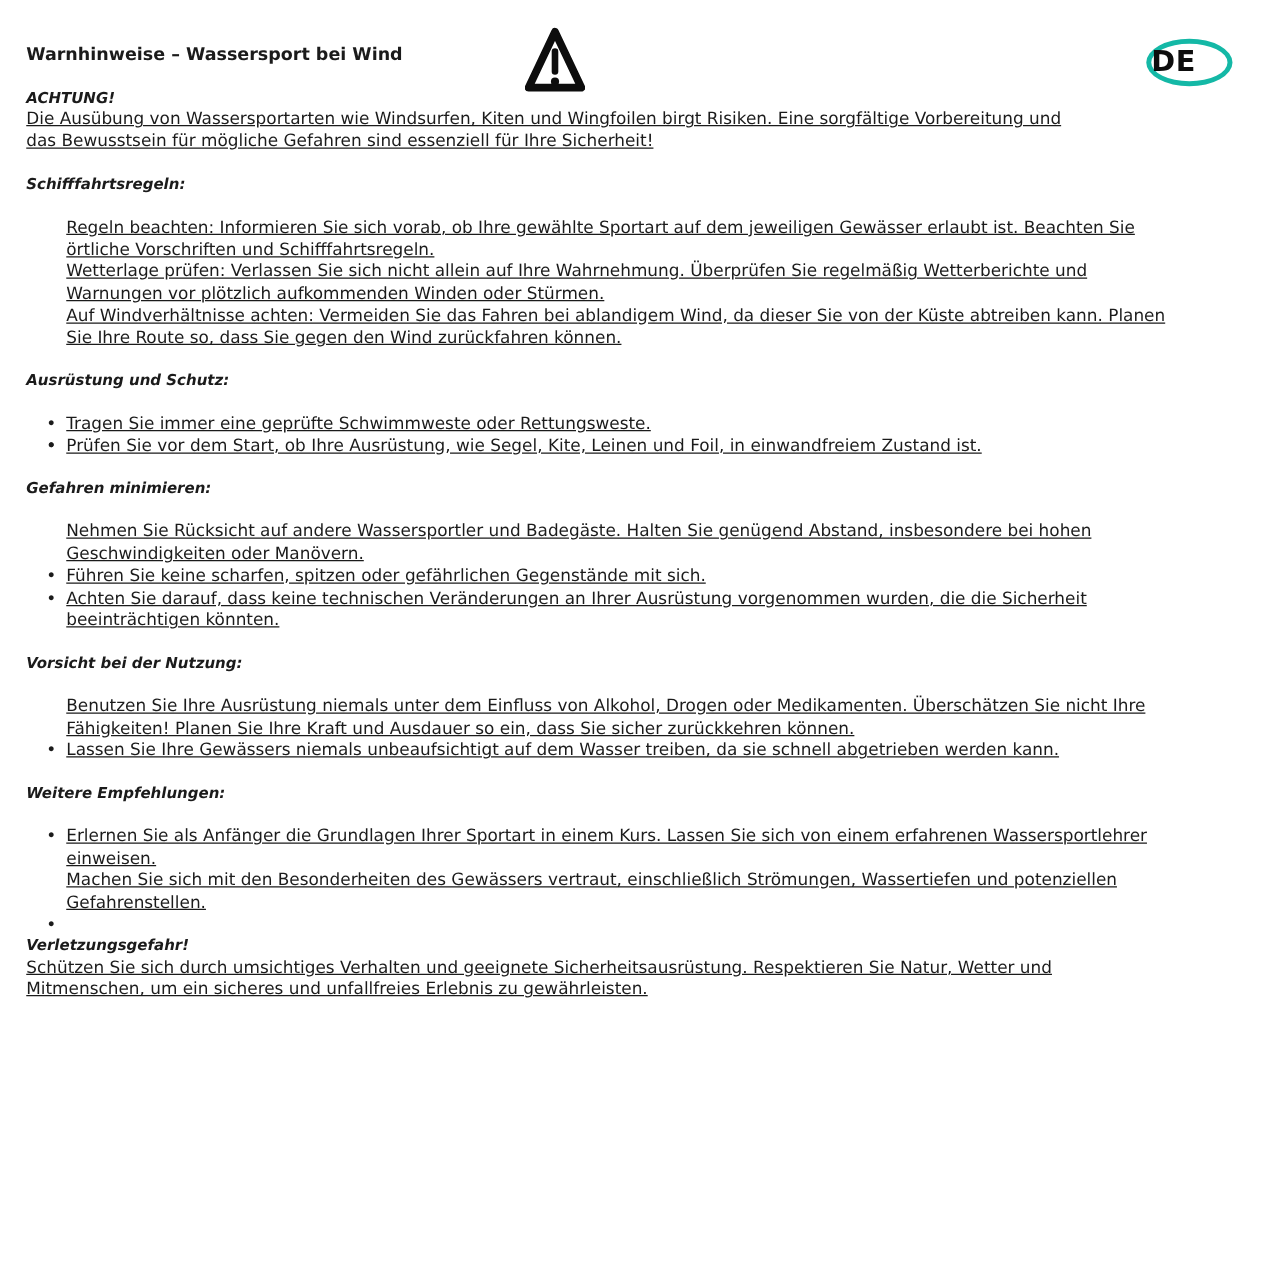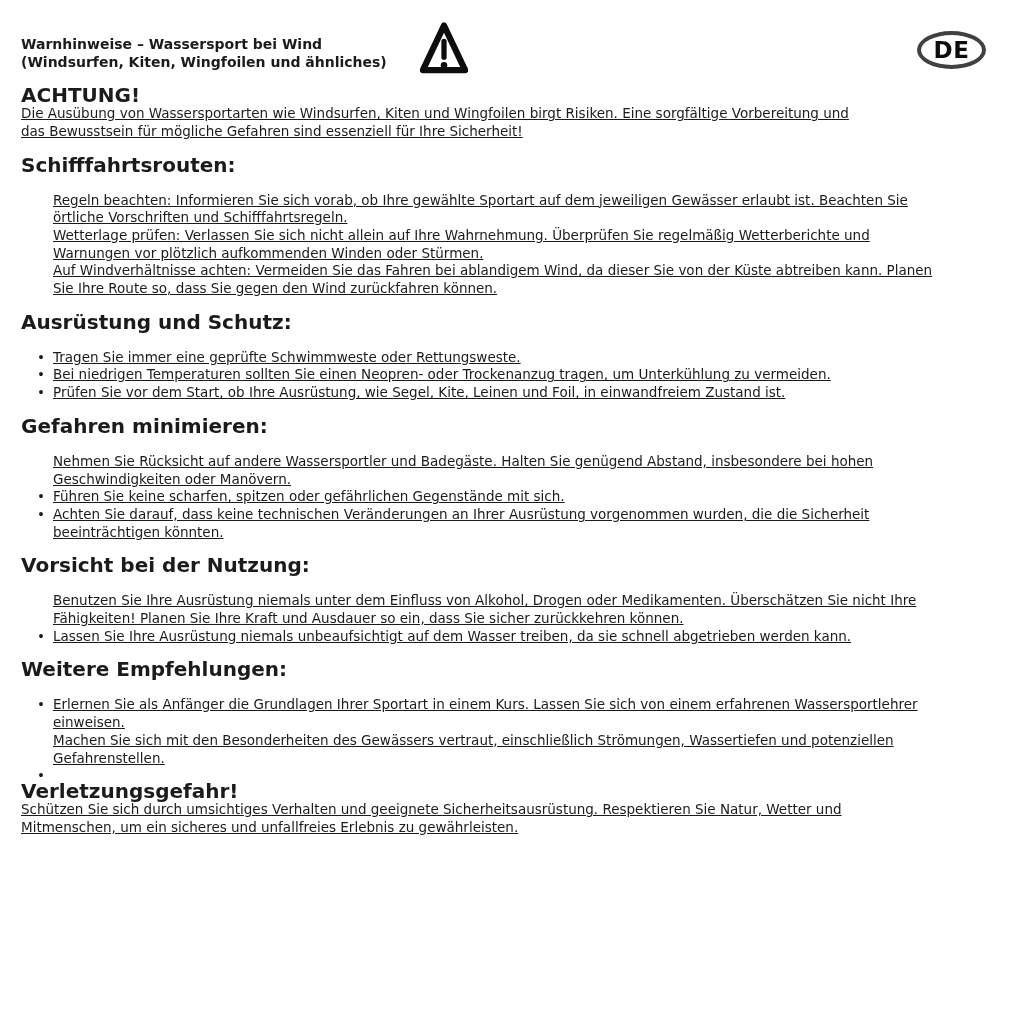--- a/index.html
+++ b/index.html
@@ -22,23 +22,24 @@
   .title-line {
     font-weight: bold;
     font-size: 14px;
     line-height: 17.7px;
     white-space: pre;
   }
 
   .section { margin-bottom: 16px; }
   .section-heading {
     font-weight: bold;
-    font-size: 20px;
+    font-size: 12px;
     line-height: 17.7px;
     white-space: pre;
+    font-style: italic;
   }
   .section-heading.gap { margin-bottom: 17.3px; }
 
   .para {
     position: relative;
     white-space: pre;
     line-height: 17.7px;
     text-decoration: underline;
   }
   .para.indent, .para.bullet { padding-left: 19px; margin-left: 13px; }
@@ -54,74 +55,73 @@
     left: 420px; top: 20px;
     width: 48px; height: 57px;
   }
 
   
   .lang-badge {
     position: absolute;
     left: 917px; top: 31px;
     box-sizing: border-box;
     width: 69px; height: 38px;
-    border: 4px solid #404040;
+    border: 4px solid #14b8a6;
     border-radius: 50%;
-    display: flex; align-items: center; justify-content: center;
+    display: flex; align-items: center; 
     font-weight: bold;
     font-size: 23px;
     letter-spacing: 0.5px;
     color: #0d0d0d;
     padding-bottom: 1px;
   }
 </style>
 </head>
 <body>
 
 <div class="page">
 
   <div class="doc">
     <div class="title-block">
       <div class="title-line">Warnhinweise – Wassersport bei Wind</div>
-      <div class="title-line">(Windsurfen, Kiten, Wingfoilen und ähnliches)</div>
     </div>
     <div id="sections-root">
         <div class="section">
           <div class="section-heading">ACHTUNG!</div>
           <div class="para"><span>Die Ausübung von Wassersportarten wie Windsurfen, Kiten und Wingfoilen birgt Risiken. Eine sorgfältige Vorbereitung und
 das Bewusstsein für mögliche Gefahren sind essenziell für Ihre Sicherheit!</span></div>
         </div>
         <div class="section">
-          <div class="section-heading gap">Schifffahrtsrouten:</div>
+          <div class="section-heading gap">Schifffahrtsregeln:</div>
           <div class="para indent"><span>Regeln beachten: Informieren Sie sich vorab, ob Ihre gewählte Sportart auf dem jeweiligen Gewässer erlaubt ist. Beachten Sie
 örtliche Vorschriften und Schifffahrtsregeln.</span></div>
           <div class="para indent"><span>Wetterlage prüfen: Verlassen Sie sich nicht allein auf Ihre Wahrnehmung. Überprüfen Sie regelmäßig Wetterberichte und
 Warnungen vor plötzlich aufkommenden Winden oder Stürmen.</span></div>
           <div class="para indent"><span>Auf Windverhältnisse achten: Vermeiden Sie das Fahren bei ablandigem Wind, da dieser Sie von der Küste abtreiben kann. Planen
 Sie Ihre Route so, dass Sie gegen den Wind zurückfahren können.</span></div>
         </div>
         <div class="section">
           <div class="section-heading gap">Ausrüstung und Schutz:</div>
           <div class="para bullet"><span class="bullet-marker">•</span><span>Tragen Sie immer eine geprüfte Schwimmweste oder Rettungsweste.</span></div>
-          <div class="para bullet"><span class="bullet-marker">•</span><span>Bei niedrigen Temperaturen sollten Sie einen Neopren- oder Trockenanzug tragen, um Unterkühlung zu vermeiden.</span></div>
+          <div class="para bullet"><span class="bullet-marker">•</span></div>
           <div class="para bullet"><span class="bullet-marker">•</span><span>Prüfen Sie vor dem Start, ob Ihre Ausrüstung, wie Segel, Kite, Leinen und Foil, in einwandfreiem Zustand ist.</span></div>
         </div>
         <div class="section">
           <div class="section-heading gap">Gefahren minimieren:</div>
           <div class="para indent"><span>Nehmen Sie Rücksicht auf andere Wassersportler und Badegäste. Halten Sie genügend Abstand, insbesondere bei hohen
 Geschwindigkeiten oder Manövern.</span></div>
           <div class="para bullet"><span class="bullet-marker">•</span><span>Führen Sie keine scharfen, spitzen oder gefährlichen Gegenstände mit sich.</span></div>
           <div class="para bullet"><span class="bullet-marker">•</span><span>Achten Sie darauf, dass keine technischen Veränderungen an Ihrer Ausrüstung vorgenommen wurden, die die Sicherheit
 beeinträchtigen könnten.</span></div>
         </div>
         <div class="section">
           <div class="section-heading gap">Vorsicht bei der Nutzung:</div>
           <div class="para indent"><span>Benutzen Sie Ihre Ausrüstung niemals unter dem Einfluss von Alkohol, Drogen oder Medikamenten. Überschätzen Sie nicht Ihre
 Fähigkeiten! Planen Sie Ihre Kraft und Ausdauer so ein, dass Sie sicher zurückkehren können.</span></div>
-          <div class="para bullet"><span class="bullet-marker">•</span><span>Lassen Sie Ihre Ausrüstung niemals unbeaufsichtigt auf dem Wasser treiben, da sie schnell abgetrieben werden kann.</span></div>
+          <div class="para bullet"><span class="bullet-marker">•</span><span>Lassen Sie Ihre Gewässers niemals unbeaufsichtigt auf dem Wasser treiben, da sie schnell abgetrieben werden kann.</span></div>
         </div>
         <div class="section">
           <div class="section-heading gap">Weitere Empfehlungen:</div>
           <div class="para bullet"><span class="bullet-marker">•</span><span>Erlernen Sie als Anfänger die Grundlagen Ihrer Sportart in einem Kurs. Lassen Sie sich von einem erfahrenen Wassersportlehrer
 einweisen.</span></div>
           <div class="para indent"><span>Machen Sie sich mit den Besonderheiten des Gewässers vertraut, einschließlich Strömungen, Wassertiefen und potenziellen
 Gefahrenstellen.</span></div>
           <div class="para bullet"><span class="bullet-marker">•</span></div>
         </div>
         <div class="section">

